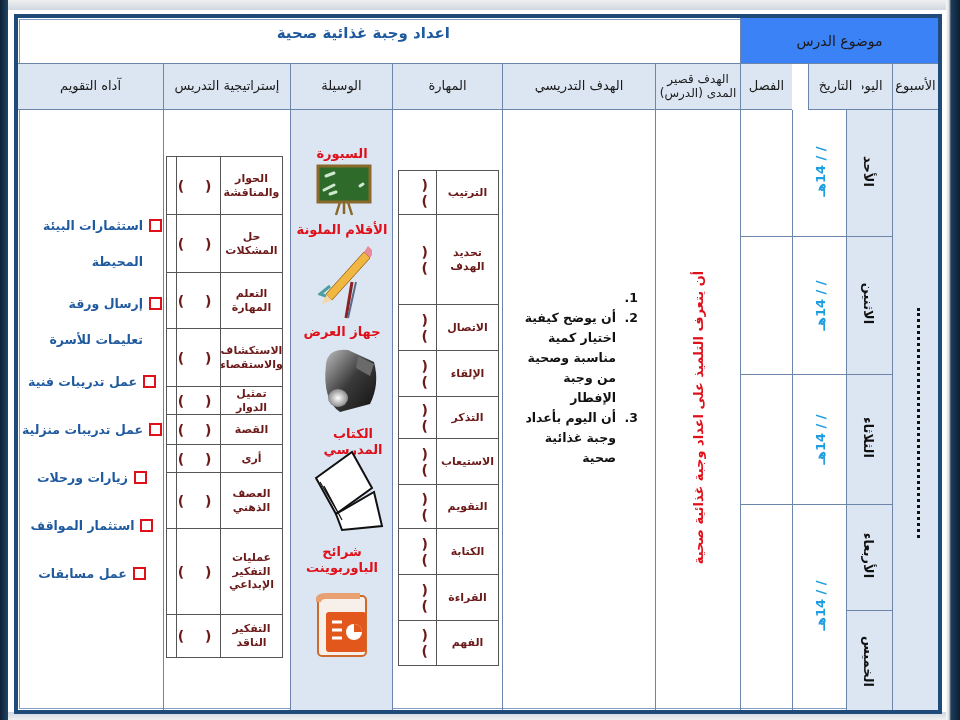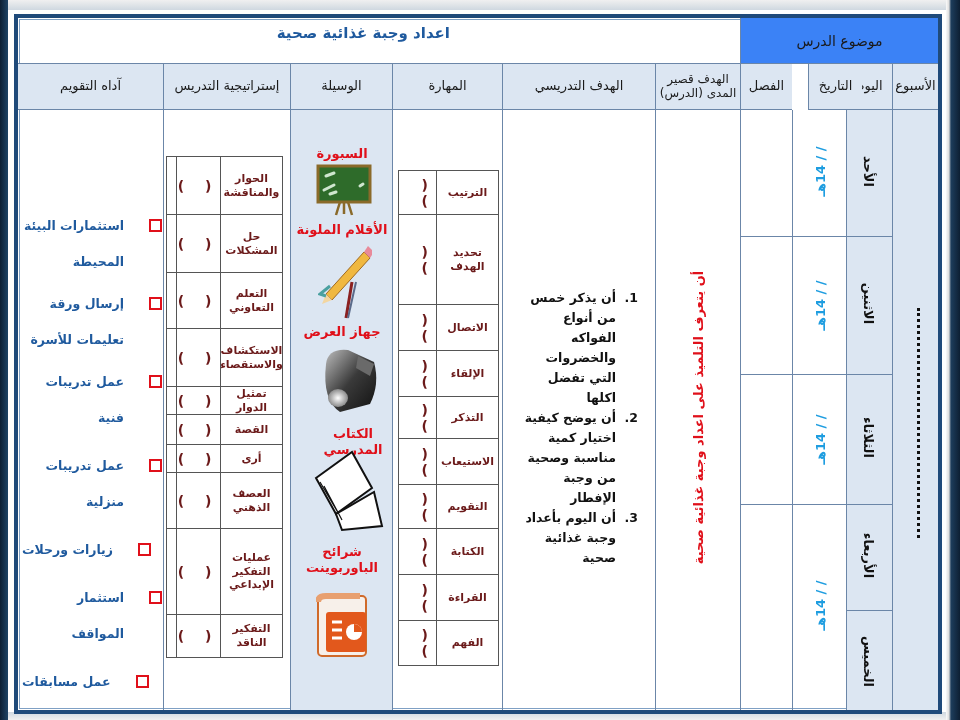--- a/index.html
+++ b/index.html
@@ -33,21 +33,21 @@
     .minirow { display: flex; border-bottom: 1px solid #555; }
     .minirow:last-child { border-bottom: none; }
     .mini-label { width: 62px; border-left: 1px solid #555; display:flex; align-items:center; justify-content:center; text-align:center; color: #6b1a1a; font-weight: bold; font-size: 11px; line-height: 1.25; padding: 2px; }
     .mini-paren { flex: 1; display:flex; align-items:center; justify-content:center; color: #6b1a1a; font-size: 14px; font-weight: bold; letter-spacing: 8px; }
     .mini-extra { width: 10px; border-right: 1px solid #555; }
 
     .skill-table .mini-label { width: 62px; }
 
     
     .eval-list { position: absolute; left: 4px; top: 190px; width: 140px; }
-    .eval-item { display: flex; align-items: flex-start; justify-content: flex-end; color: #1f5a9e; font-weight: bold; font-size: 12.5px; line-height: 36px; margin-bottom: 12px; gap: 19px; }
+    .eval-item { display: flex; align-items: flex-start; justify-content: center; color: #1f5a9e; font-weight: bold; font-size: 12.5px; line-height: 36px; margin-bottom: 12px; }
     .eval-item .chk { width: 13px; height: 13px; border: 2px solid #e0101a; margin-top: 11px; margin-left: 6px; flex-shrink: 0; }
 
     
     .media-label { position: absolute; width: 100px; text-align: center; color: #e0101a; font-weight: bold; font-size: 13px; line-height: 1.2; }
 
     
     .objectives { position: absolute; left: 502px; top: 270px; width: 118px; font-weight: bold; font-size: 12.5px; color: #111; line-height: 20px; }
     .obj { display: flex; }
     .obj-num { width: 22px; flex-shrink: 0; }
 
@@ -109,21 +109,20 @@
   <div class="vertical-date" style="left:762px; top:414px; width:80px; text-align:center;">/ / 14هـ</div>
   <div class="vertical-date" style="left:762px; top:580px; width:80px; text-align:center;">/ / 14هـ</div>
 
   <div class="dotline"></div>
 
   <div class="vertical-red" style="left:530px; top:392px; width:300px; text-align:center;">أن يتعرف التلميذ على اعداد وجبة غذائية صحية</div>
 
   <div class="objectives">
     <div class="obj">
       <span class="obj-num">1.</span>
-      <span>أن يذكر خمس من أنواع الفواكه والخضروات التي تفضل اكلها</span>
     </div>
     <div class="obj">
       <span class="obj-num">2.</span>
       <span>أن يوضح كيفية اختيار كمية مناسبة وصحية من وجبة الإفطار</span>
     </div>
     <div class="obj">
       <span class="obj-num">3.</span>
       <span>أن اليوم بأعداد وجبة غذائية صحية</span>
     </div>
   </div>
@@ -224,21 +223,21 @@
         <div class="mini-label">الحوار والمناقشة</div>
         <div class="mini-paren">( )</div>
         <div class="mini-extra"></div>
       </div>
     <div class="minirow" style="height:58px;">
         <div class="mini-label">حل المشكلات</div>
         <div class="mini-paren">( )</div>
         <div class="mini-extra"></div>
       </div>
     <div class="minirow" style="height:56px;">
-        <div class="mini-label">التعلم التعاوني</div>
+        <div class="mini-label">التعلم المهارة</div>
         <div class="mini-paren">( )</div>
         <div class="mini-extra"></div>
       </div>
     <div class="minirow" style="height:58px;">
         <div class="mini-label">الاستكشاف والاستقصاء</div>
         <div class="mini-paren">( )</div>
         <div class="mini-extra"></div>
       </div>
     <div class="minirow" style="height:28px;">
         <div class="mini-label">تمثيل الدوار</div>

